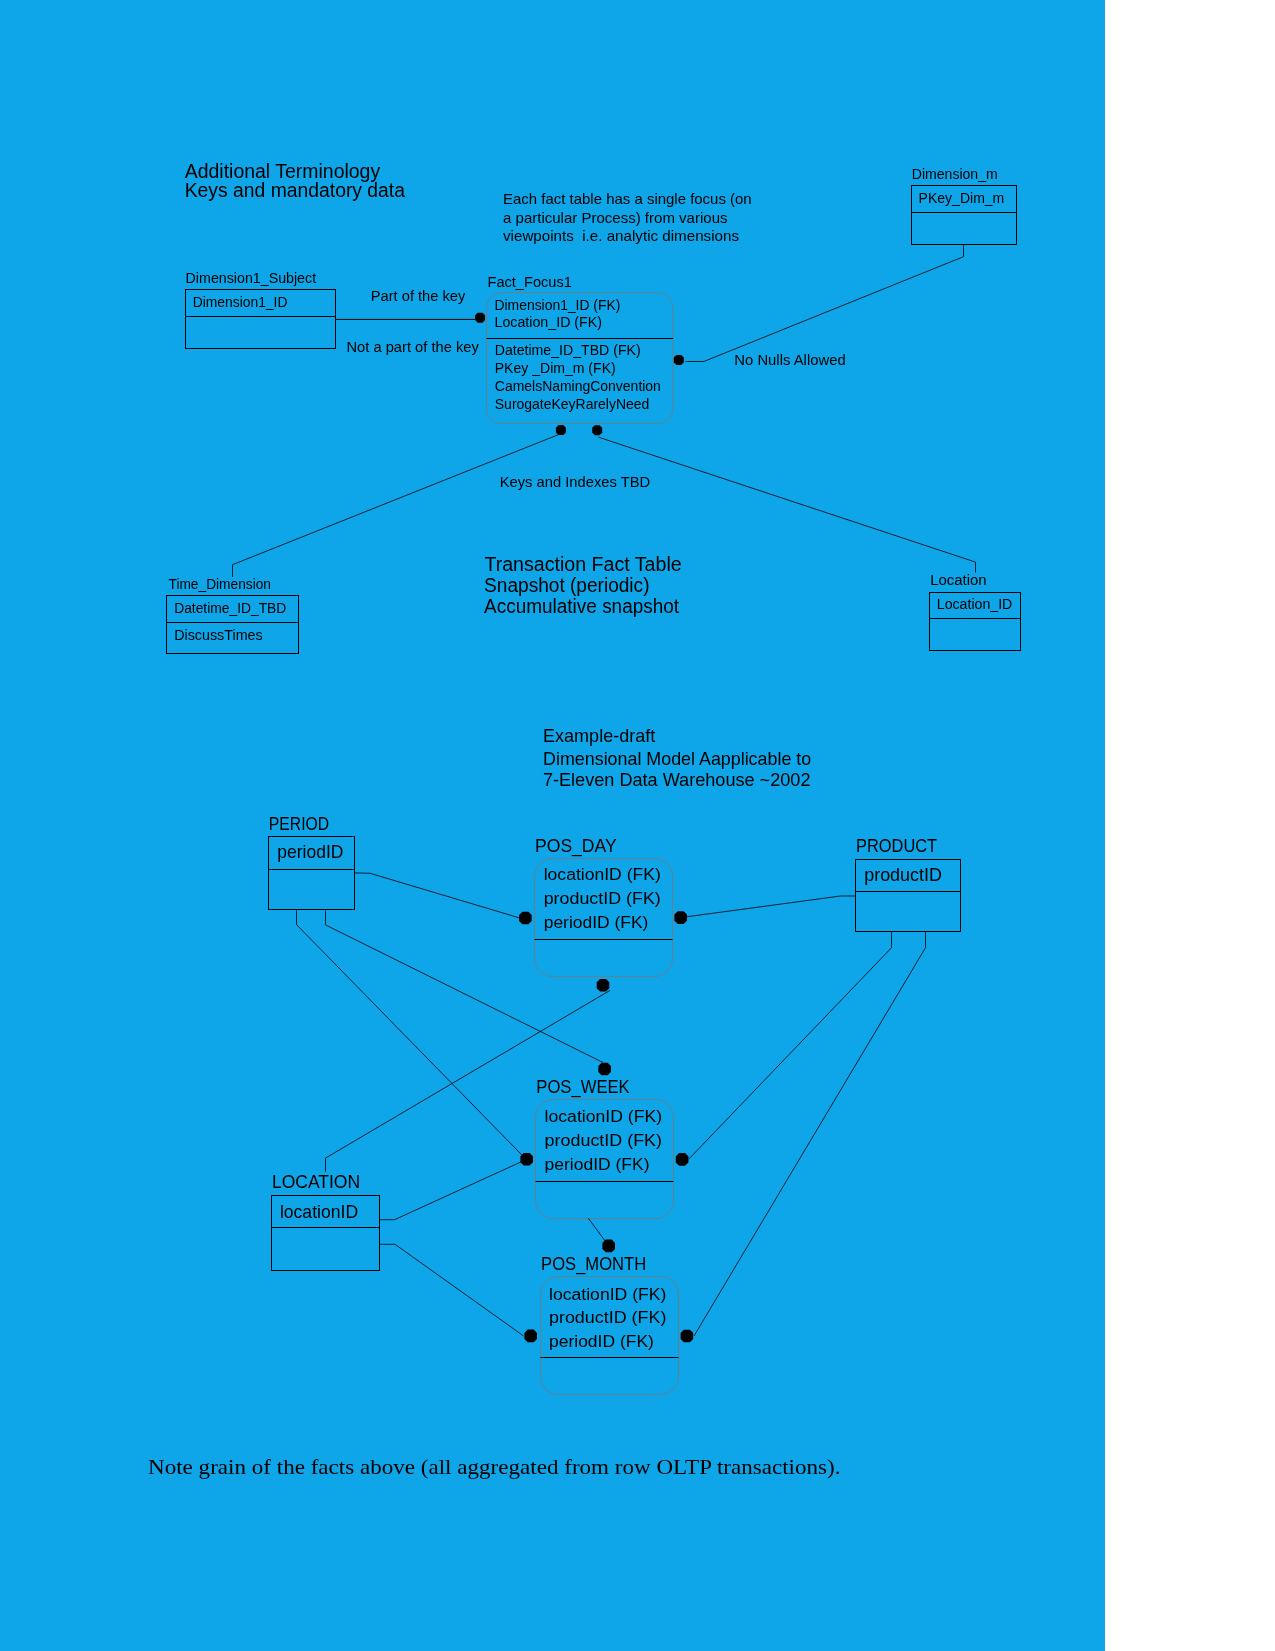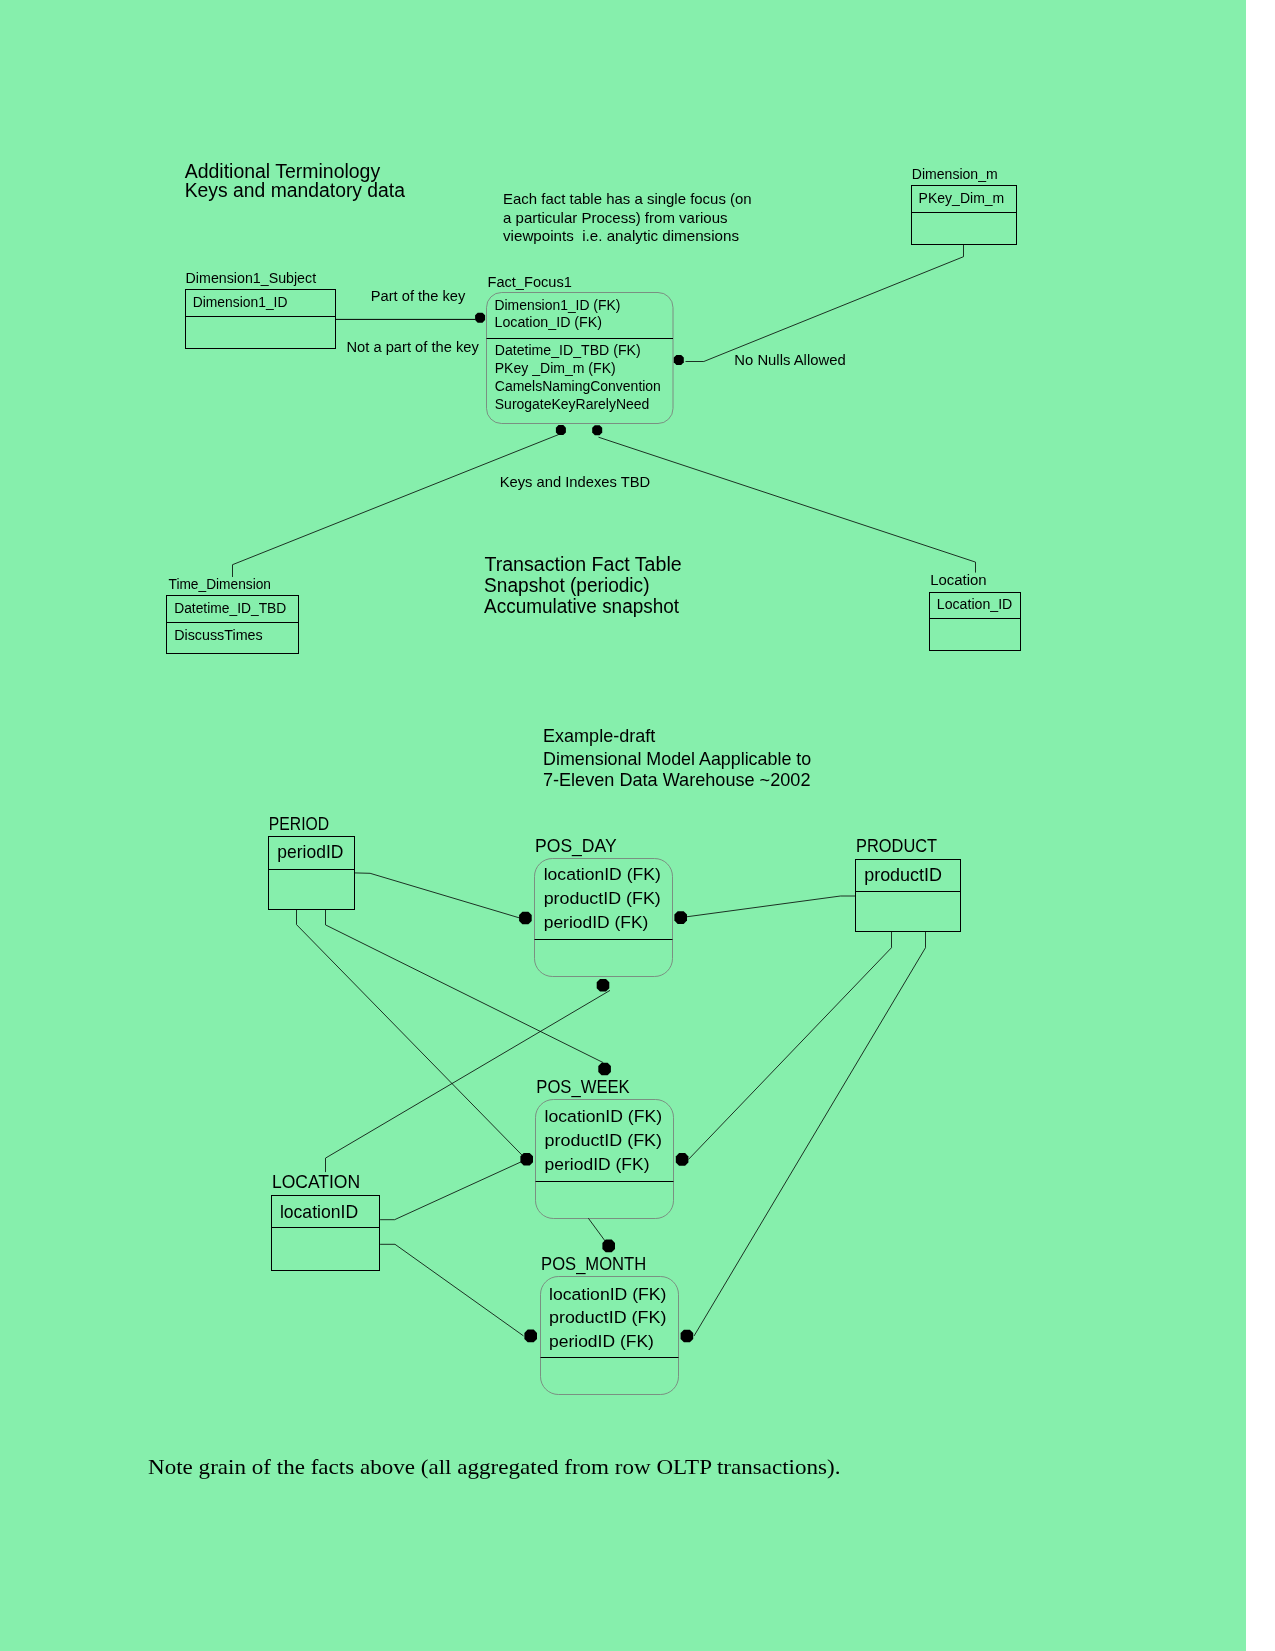--- a/index.html
+++ b/index.html
@@ -1,18 +1,18 @@
 <!DOCTYPE html>
 <html><head>
 <meta charset="utf-8">
 <title>Dimensional Model Diagram</title>
 <style>
   html,body{margin:0;padding:0;background:#ffffff;}
   body{width:1275px;height:1651px;overflow:hidden;font-family:"Liberation Sans",sans-serif;}
-  #page{position:relative;width:1246px;height:1651px;background:#86efac;overflow:hidden;}
+  #page{position:relative;width:1105px;height:1651px;background:#0ea5e9;overflow:hidden;}
   #root{position:absolute;left:0;top:0;}
   text{fill:#000;font-family:"Liberation Sans",sans-serif;white-space:pre;}
   .ent-box{fill:none;stroke:#000;stroke-width:1;}
   .ent-div{stroke:#000;stroke-width:1;}
   .fact-box{fill:none;stroke:#777777;stroke-width:0.8;}
   .fact-div{stroke:#000;stroke-width:1;}
   .link{stroke:#000;stroke-width:0.8;fill:none;}
   .link-d{stroke:#000;stroke-width:1;fill:none;}
   .dot{fill:#000;}
   .t14{font-size:14px;}

